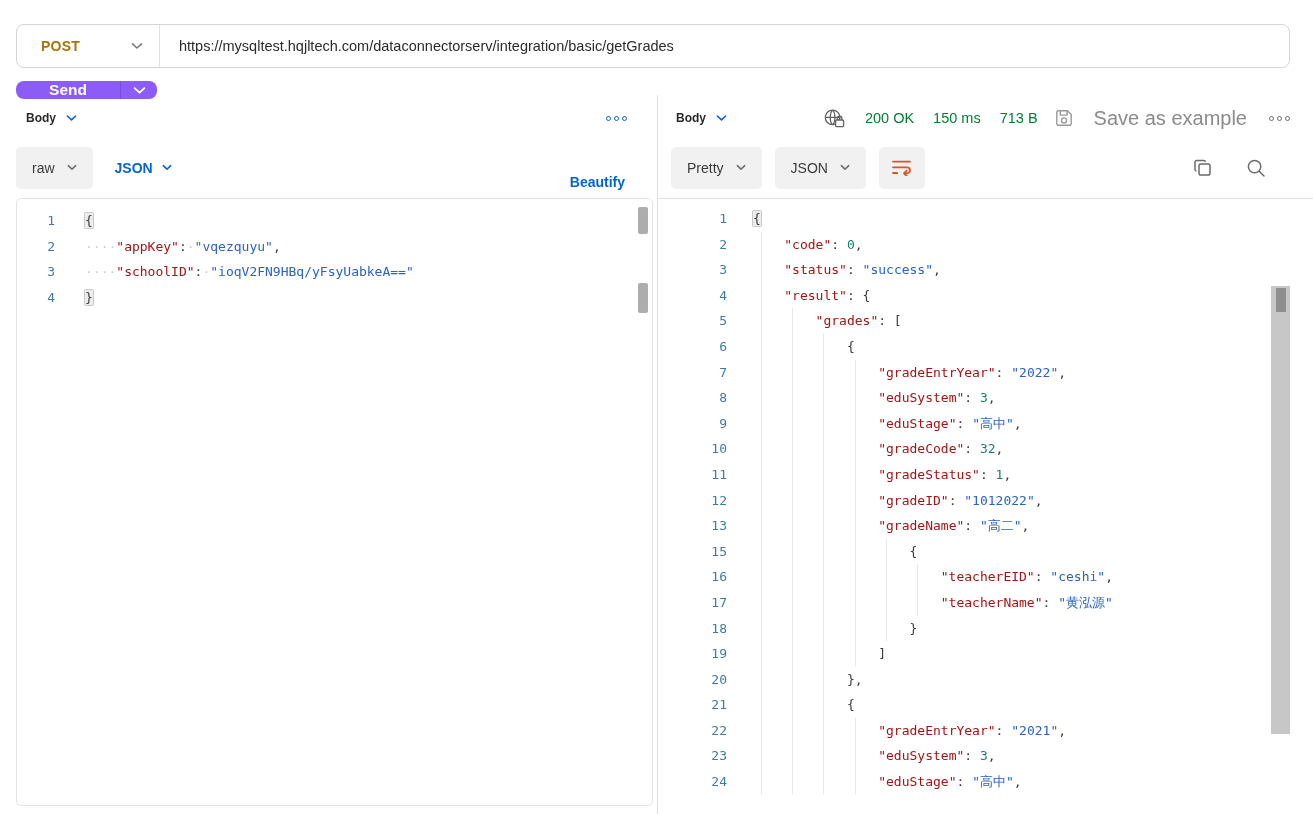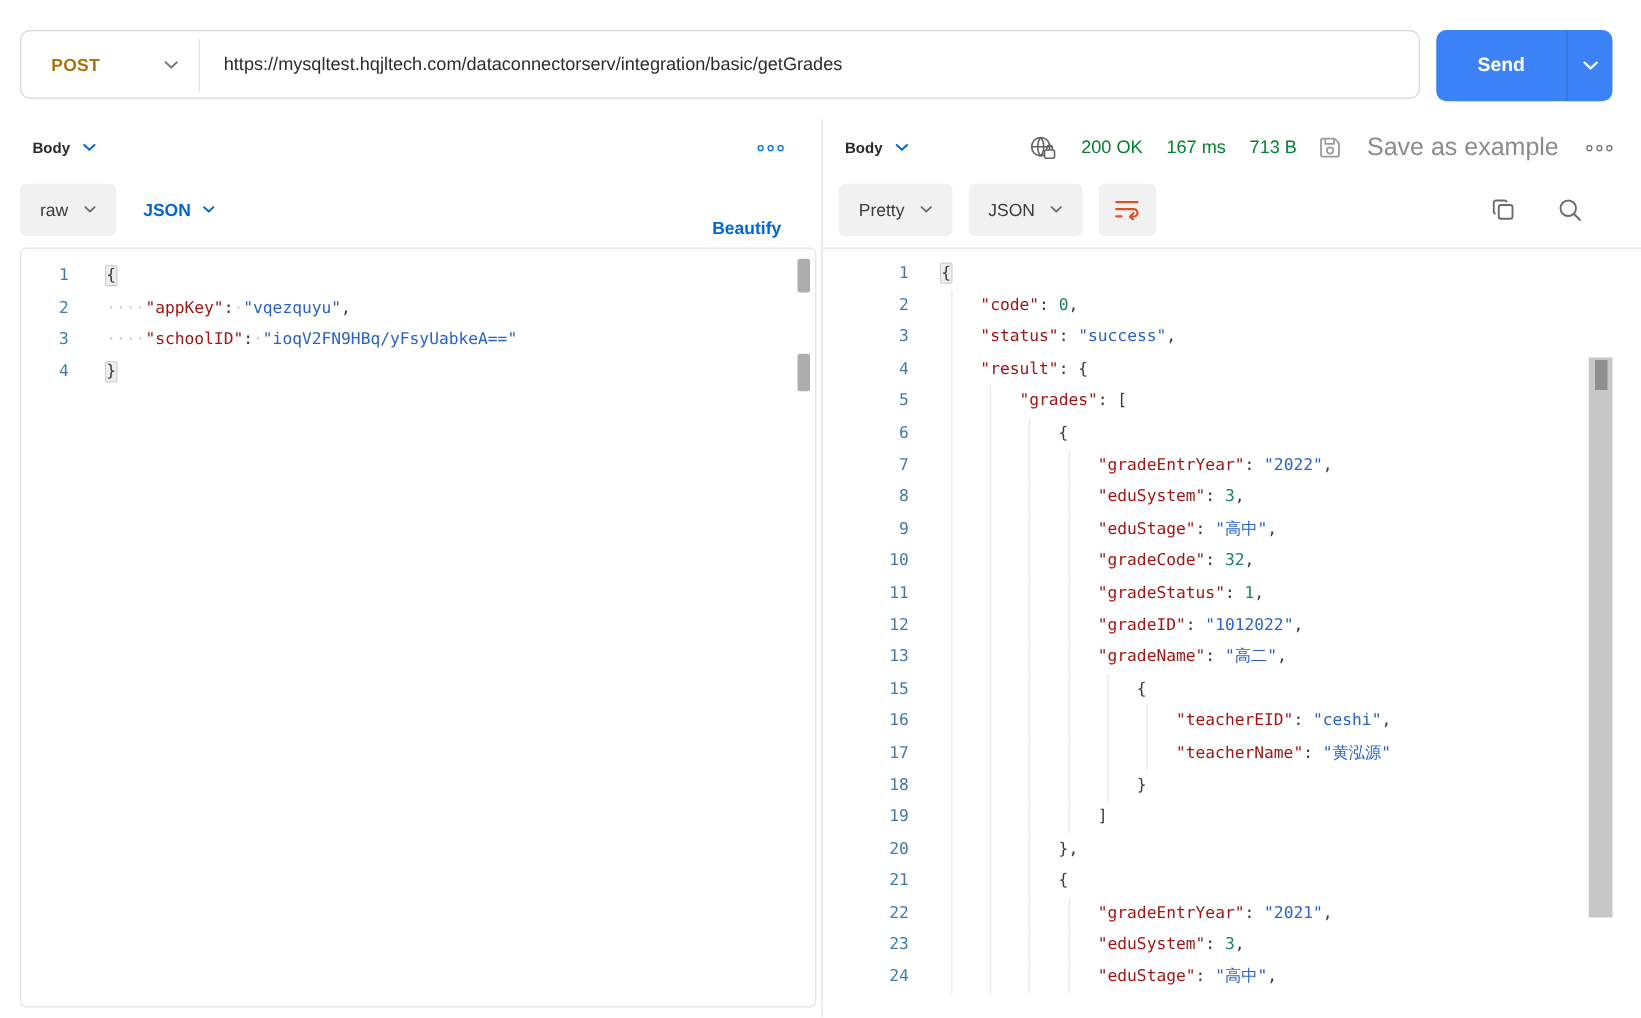--- a/index.html
+++ b/index.html
@@ -1,27 +1,27 @@
 <!DOCTYPE html>
 <html><head>
 <meta charset="utf-8">
 <style>
   html,body{margin:0;padding:0;background:#fff;}
   .app{position:relative;width:1313px;height:814px;background:#fff;overflow:hidden;
        font-family:"Liberation Sans",sans-serif;color:#212121;}
 
   
-  .request-bar{display:flex;align-items:stretch;gap:13px;padding:24px 23px 0 16px;height:55px;}
+  .request-bar{display:flex;align-items:stretch;gap:13px;padding:24px 23px 0 16px;height:55px;flex-direction:column;}
   .url-box{flex:1;display:flex;align-items:center;border:1px solid #d6d6d6;border-radius:8px;background:#fff;}
   .method{display:flex;align-items:center;padding:0 0 0 24px;width:142px;box-sizing:border-box;height:100%;}
   .method-label{font-weight:700;font-size:14px;letter-spacing:.2px;color:#a8740c;}
   .method .chev{color:#7a7a7a;margin-left:auto;margin-right:16px;}
   .method-divider{width:1px;height:42px;background:#e3e3e3;}
   .url-text{margin-left:19px;font-size:14.5px;color:#2b2b2b;white-space:nowrap;}
-  .send-btn{width:141px;height:57px;border:none;border-radius:8px;background:#3b82f6;display:flex;align-items:center;cursor:pointer;padding:0;}
+  .send-btn{width:141px;height:57px;border:none;border-radius:8px;background:#8b5cf6;display:flex;align-items:center;cursor:pointer;padding:0;}
   .send-label{flex:1;color:#fff;font-weight:700;font-size:15.5px;font-family:"Liberation Sans",sans-serif;}
   .send-divider{width:1px;height:100%;background:rgba(0,0,0,0.14);}
   .send-chev{width:36px;display:flex;justify-content:center;color:#fff;}
 
   
   .panes{display:flex;height:734px;margin-top:16px;}
   .pane{box-sizing:border-box;}
   .pane.left{width:657px;}
   .pane.right{flex:1;border-left:1px solid #e0e0e0;position:relative;}
 
@@ -183,21 +183,21 @@
             <svg width="23" height="21" viewBox="0 0 23 21" fill="none" stroke="#636363" stroke-width="1.3">
               <circle cx="9.6" cy="9.4" r="7.3"></circle>
               <path d="M2.3 9.4 h14.6"></path>
               <path d="M9.6 2.1 c-3.1 2.9 -3.1 11.7 0 14.6"></path>
               <path d="M9.6 2.1 c3.1 2.9 3.1 11.7 0 14.6"></path>
               <rect x="12.6" y="12" width="8" height="6.6" rx="1.2" fill="#fff"></rect>
               <path d="M14.4 12 v-1.5 a2.25 2.25 0 0 1 4.5 0 V12"></path>
             </svg>
           </span>
           <span class="status-item">200 OK</span>
-          <span class="status-item">167 ms</span>
+          <span class="status-item">150 ms</span>
           <span class="status-item">713 B</span>
         </div>
         <div class="save-group">
           <span>
             <svg width="20" height="20" viewBox="0 0 20 20" fill="none" stroke="#9a9a9a" stroke-width="1.4" stroke-linejoin="round">
               <path d="M2.8 4.3 a1.5 1.5 0 0 1 1.5 -1.5 h9.2 l3.7 3.7 v9.2 a1.5 1.5 0 0 1 -1.5 1.5 h-11.4 a1.5 1.5 0 0 1 -1.5 -1.5 z"></path>
               <path d="M6.3 2.9 v4.2 h6.8 v-4.2"></path>
               <circle cx="10" cy="12.4" r="2.5"></circle>
             </svg>
           </span>

